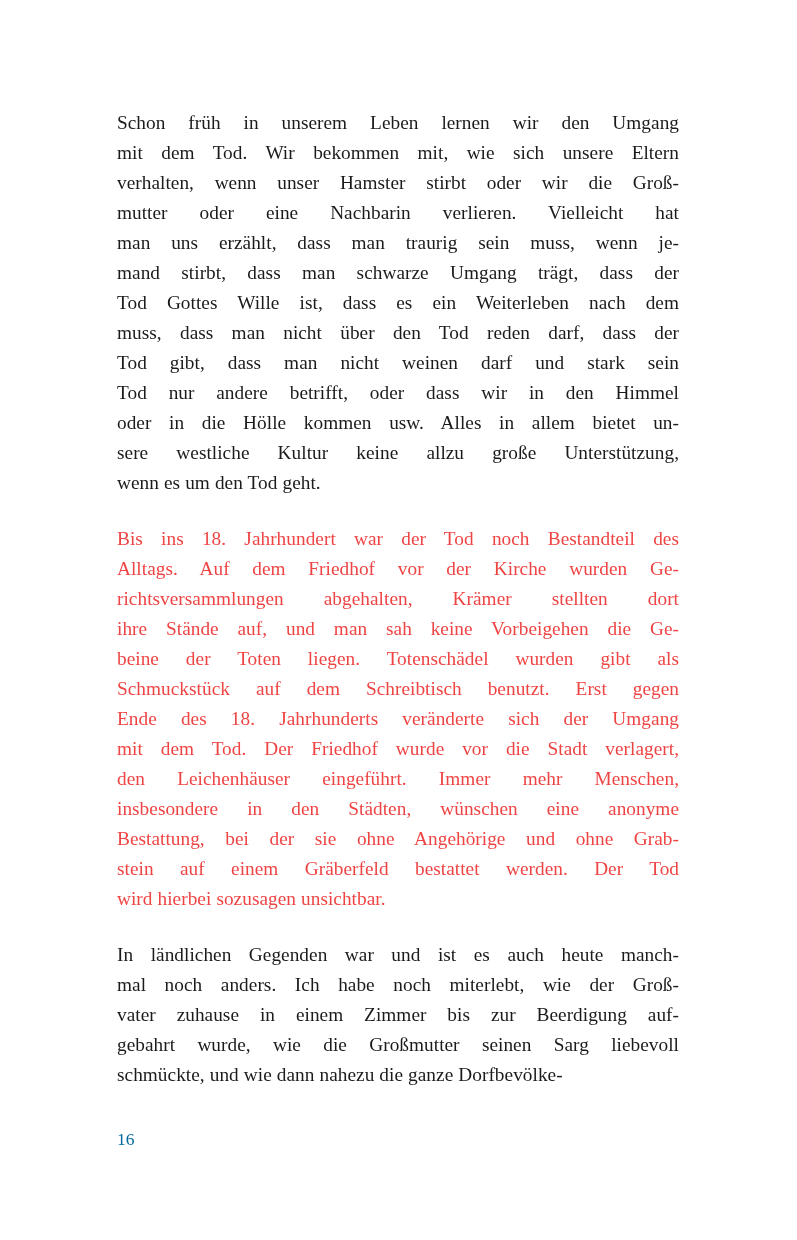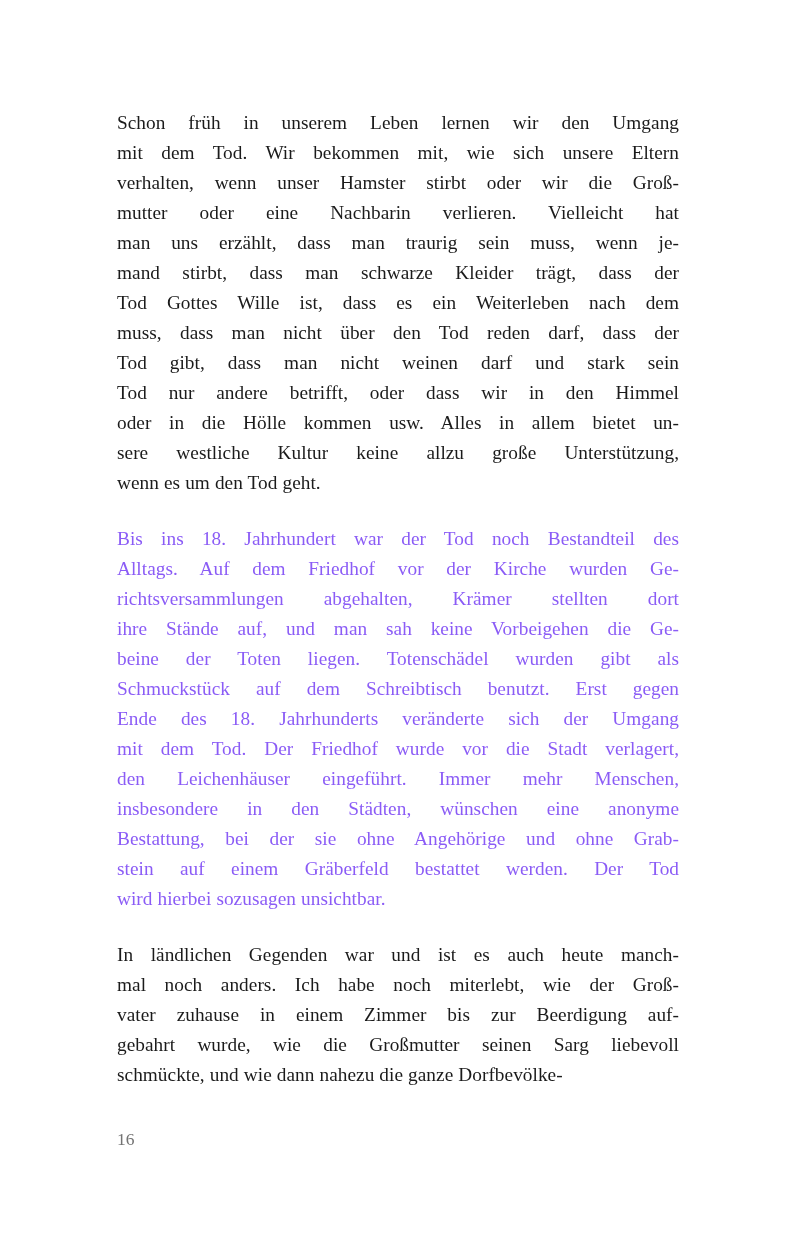--- a/index.html
+++ b/index.html
@@ -67,30 +67,30 @@
 
 <div class="page">
 
   <div class="text-column">
     <p class="para" style="color: rgb(27, 27, 27);">
         <span class="line">Schon früh in unserem Leben lernen wir den Umgang</span>
         <span class="line">mit dem Tod. Wir bekommen mit, wie sich unsere Eltern</span>
         <span class="line">verhalten, wenn unser Hamster stirbt oder wir die Groß-</span>
         <span class="line">mutter oder eine Nachbarin verlieren. Vielleicht hat</span>
         <span class="line">man uns erzählt, dass man traurig sein muss, wenn je-</span>
-        <span class="line">mand stirbt, dass man schwarze Kleider trägt, dass der</span>
+        <span class="line">mand stirbt, dass man schwarze Umgang trägt, dass der</span>
         <span class="line">Tod Gottes Wille ist, dass es ein Weiterleben nach dem</span>
         <span class="line">muss, dass man nicht über den Tod reden darf, dass der</span>
         <span class="line">Tod gibt, dass man nicht weinen darf und stark sein</span>
         <span class="line">Tod nur andere betrifft, oder dass wir in den Himmel</span>
         <span class="line">oder in die Hölle kommen usw. Alles in allem bietet un-</span>
         <span class="line">sere westliche Kultur keine allzu große Unterstützung,</span>
         <span class="line last">wenn es um den Tod geht.</span>
       </p>
-    <p class="para" style="color: #8b5cf6;">
+    <p class="para" style="color: #ef4444;">
         <span class="line">Bis ins 18. Jahrhundert war der Tod noch Bestandteil des</span>
         <span class="line">Alltags. Auf dem Friedhof vor der Kirche wurden Ge-</span>
         <span class="line">richtsversammlungen abgehalten, Krämer stellten dort</span>
         <span class="line">ihre Stände auf, und man sah keine Vorbeigehen die Ge-</span>
         <span class="line">beine der Toten liegen. Totenschädel wurden gibt als</span>
         <span class="line">Schmuckstück auf dem Schreibtisch benutzt. Erst gegen</span>
         <span class="line">Ende des 18. Jahrhunderts veränderte sich der Umgang</span>
         <span class="line">mit dem Tod. Der Friedhof wurde vor die Stadt verlagert,</span>
         <span class="line">den Leichenhäuser eingeführt. Immer mehr Menschen,</span>
         <span class="line">insbesondere in den Städten, wünschen eine anonyme</span>
@@ -100,15 +100,15 @@
       </p>
     <p class="para" style="color: rgb(27, 27, 27);">
         <span class="line">In ländlichen Gegenden war und ist es auch heute manch-</span>
         <span class="line">mal noch anders. Ich habe noch miterlebt, wie der Groß-</span>
         <span class="line">vater zuhause in einem Zimmer bis zur Beerdigung auf-</span>
         <span class="line">gebahrt wurde, wie die Großmutter seinen Sarg liebevoll</span>
         <span class="line last">schmückte, und wie dann nahezu die ganze Dorfbevölke-</span>
       </p>
   </div>
 
-  <div class="page-number" style="color: #737373;">16</div>
+  <div class="page-number" style="color: #0369a1;">16</div>
 
 </div>
 
 </body></html>

